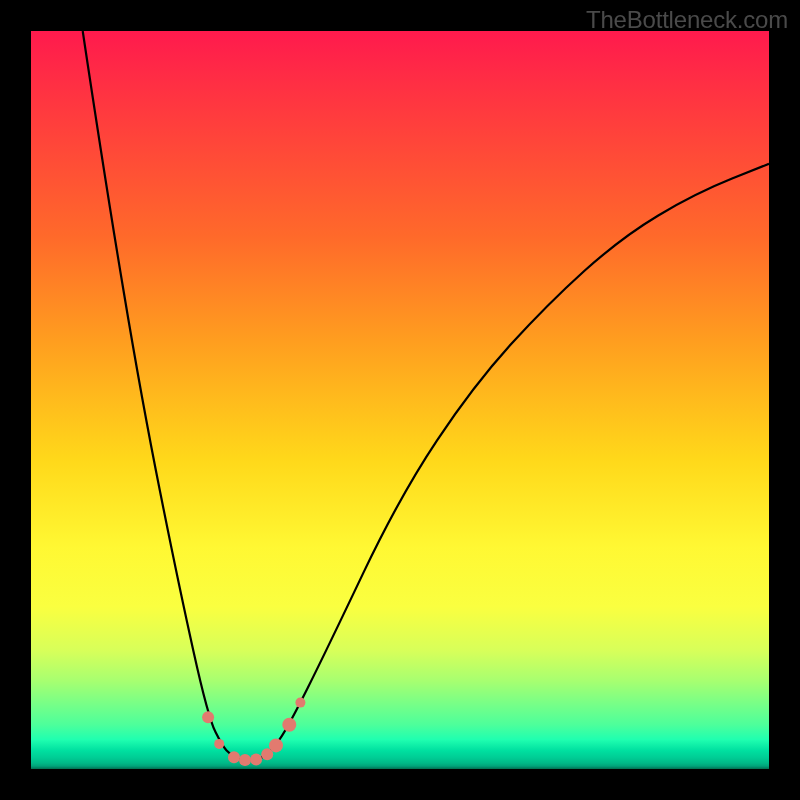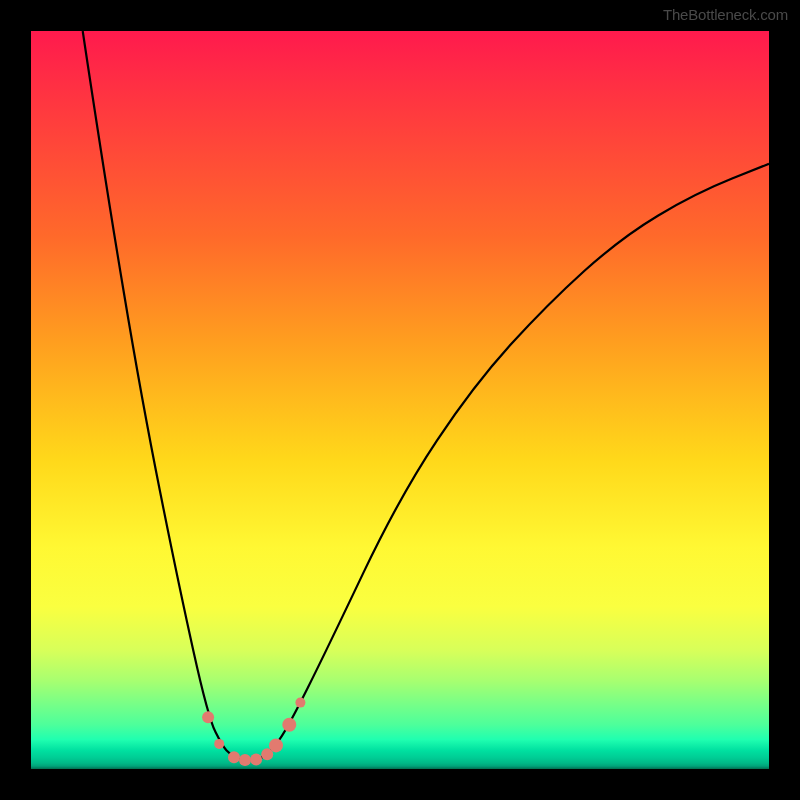--- a/index.html
+++ b/index.html
@@ -45,21 +45,21 @@
       #00a37a 99.6%,
       #008866 99.8%,
       #00704e 100%
     );
   }
   .attribution {
     position: absolute;
     top: 6px;
     right: 12px;
     color: #4a4a4a;
-    font-size: 15px;
+    font-size: 24px;
     font-weight: 400;
     letter-spacing: -0.2px;
   }
   svg.curve {
     position: absolute;
     left: 0;
     top: 0;
     width: 738px;
     height: 738px;
   }

